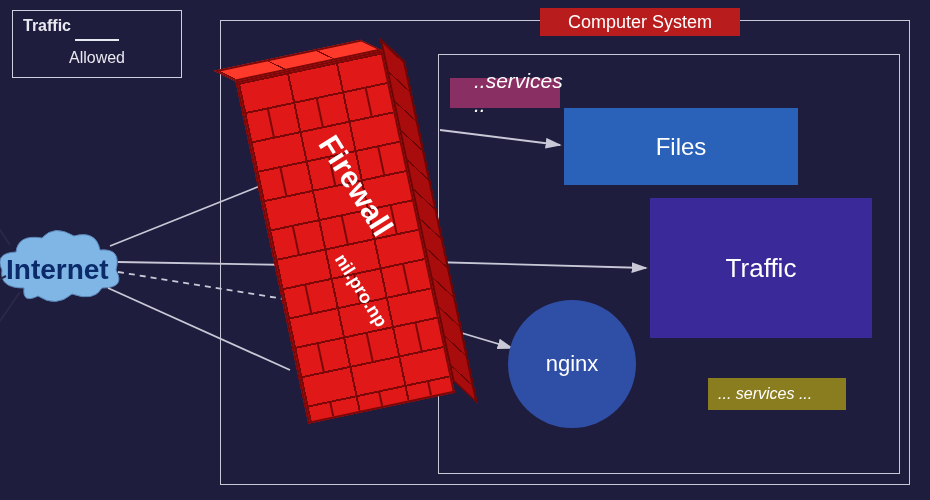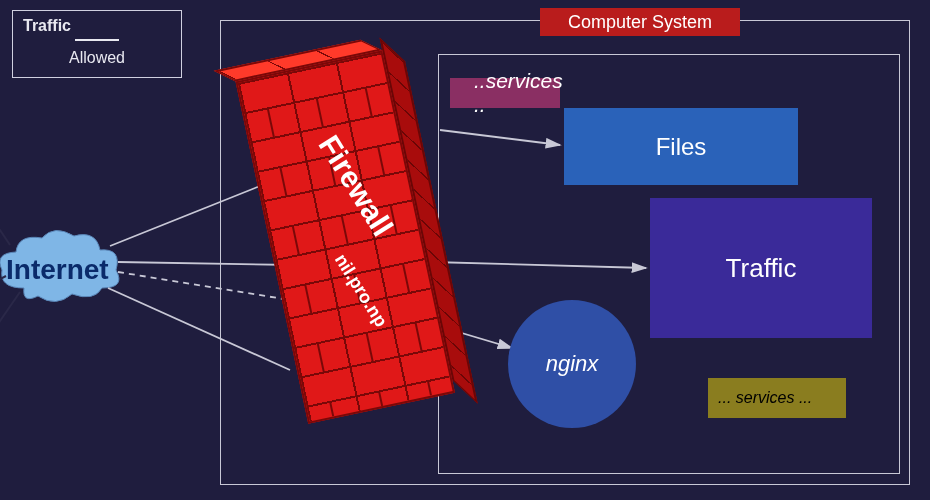--- a/index.html
+++ b/index.html
@@ -123,30 +123,29 @@
     width: 128px;
     height: 128px;
     border-radius: 50%;
     background: #2f4fa6;
     color: #fff;
     font-size: 22px;
     display: flex;
     align-items: center;
     justify-content: center;
     z-index: 3;
-    font-style: italic;
   }
   .services-bottom {
     position: absolute;
     left: 708px;
     top: 378px;
     width: 138px;
-    height: 40px;
+    height: 32px;
     background: #8a7d1f;
-    color: #000000;
+    color: #ffffff;
     font-style: italic;
     font-size: 16px;
     display: flex;
     align-items: center;
     padding-left: 10px;
     z-index: 3;
   }
   .firewall {
     position: absolute;
     left: 270px;

